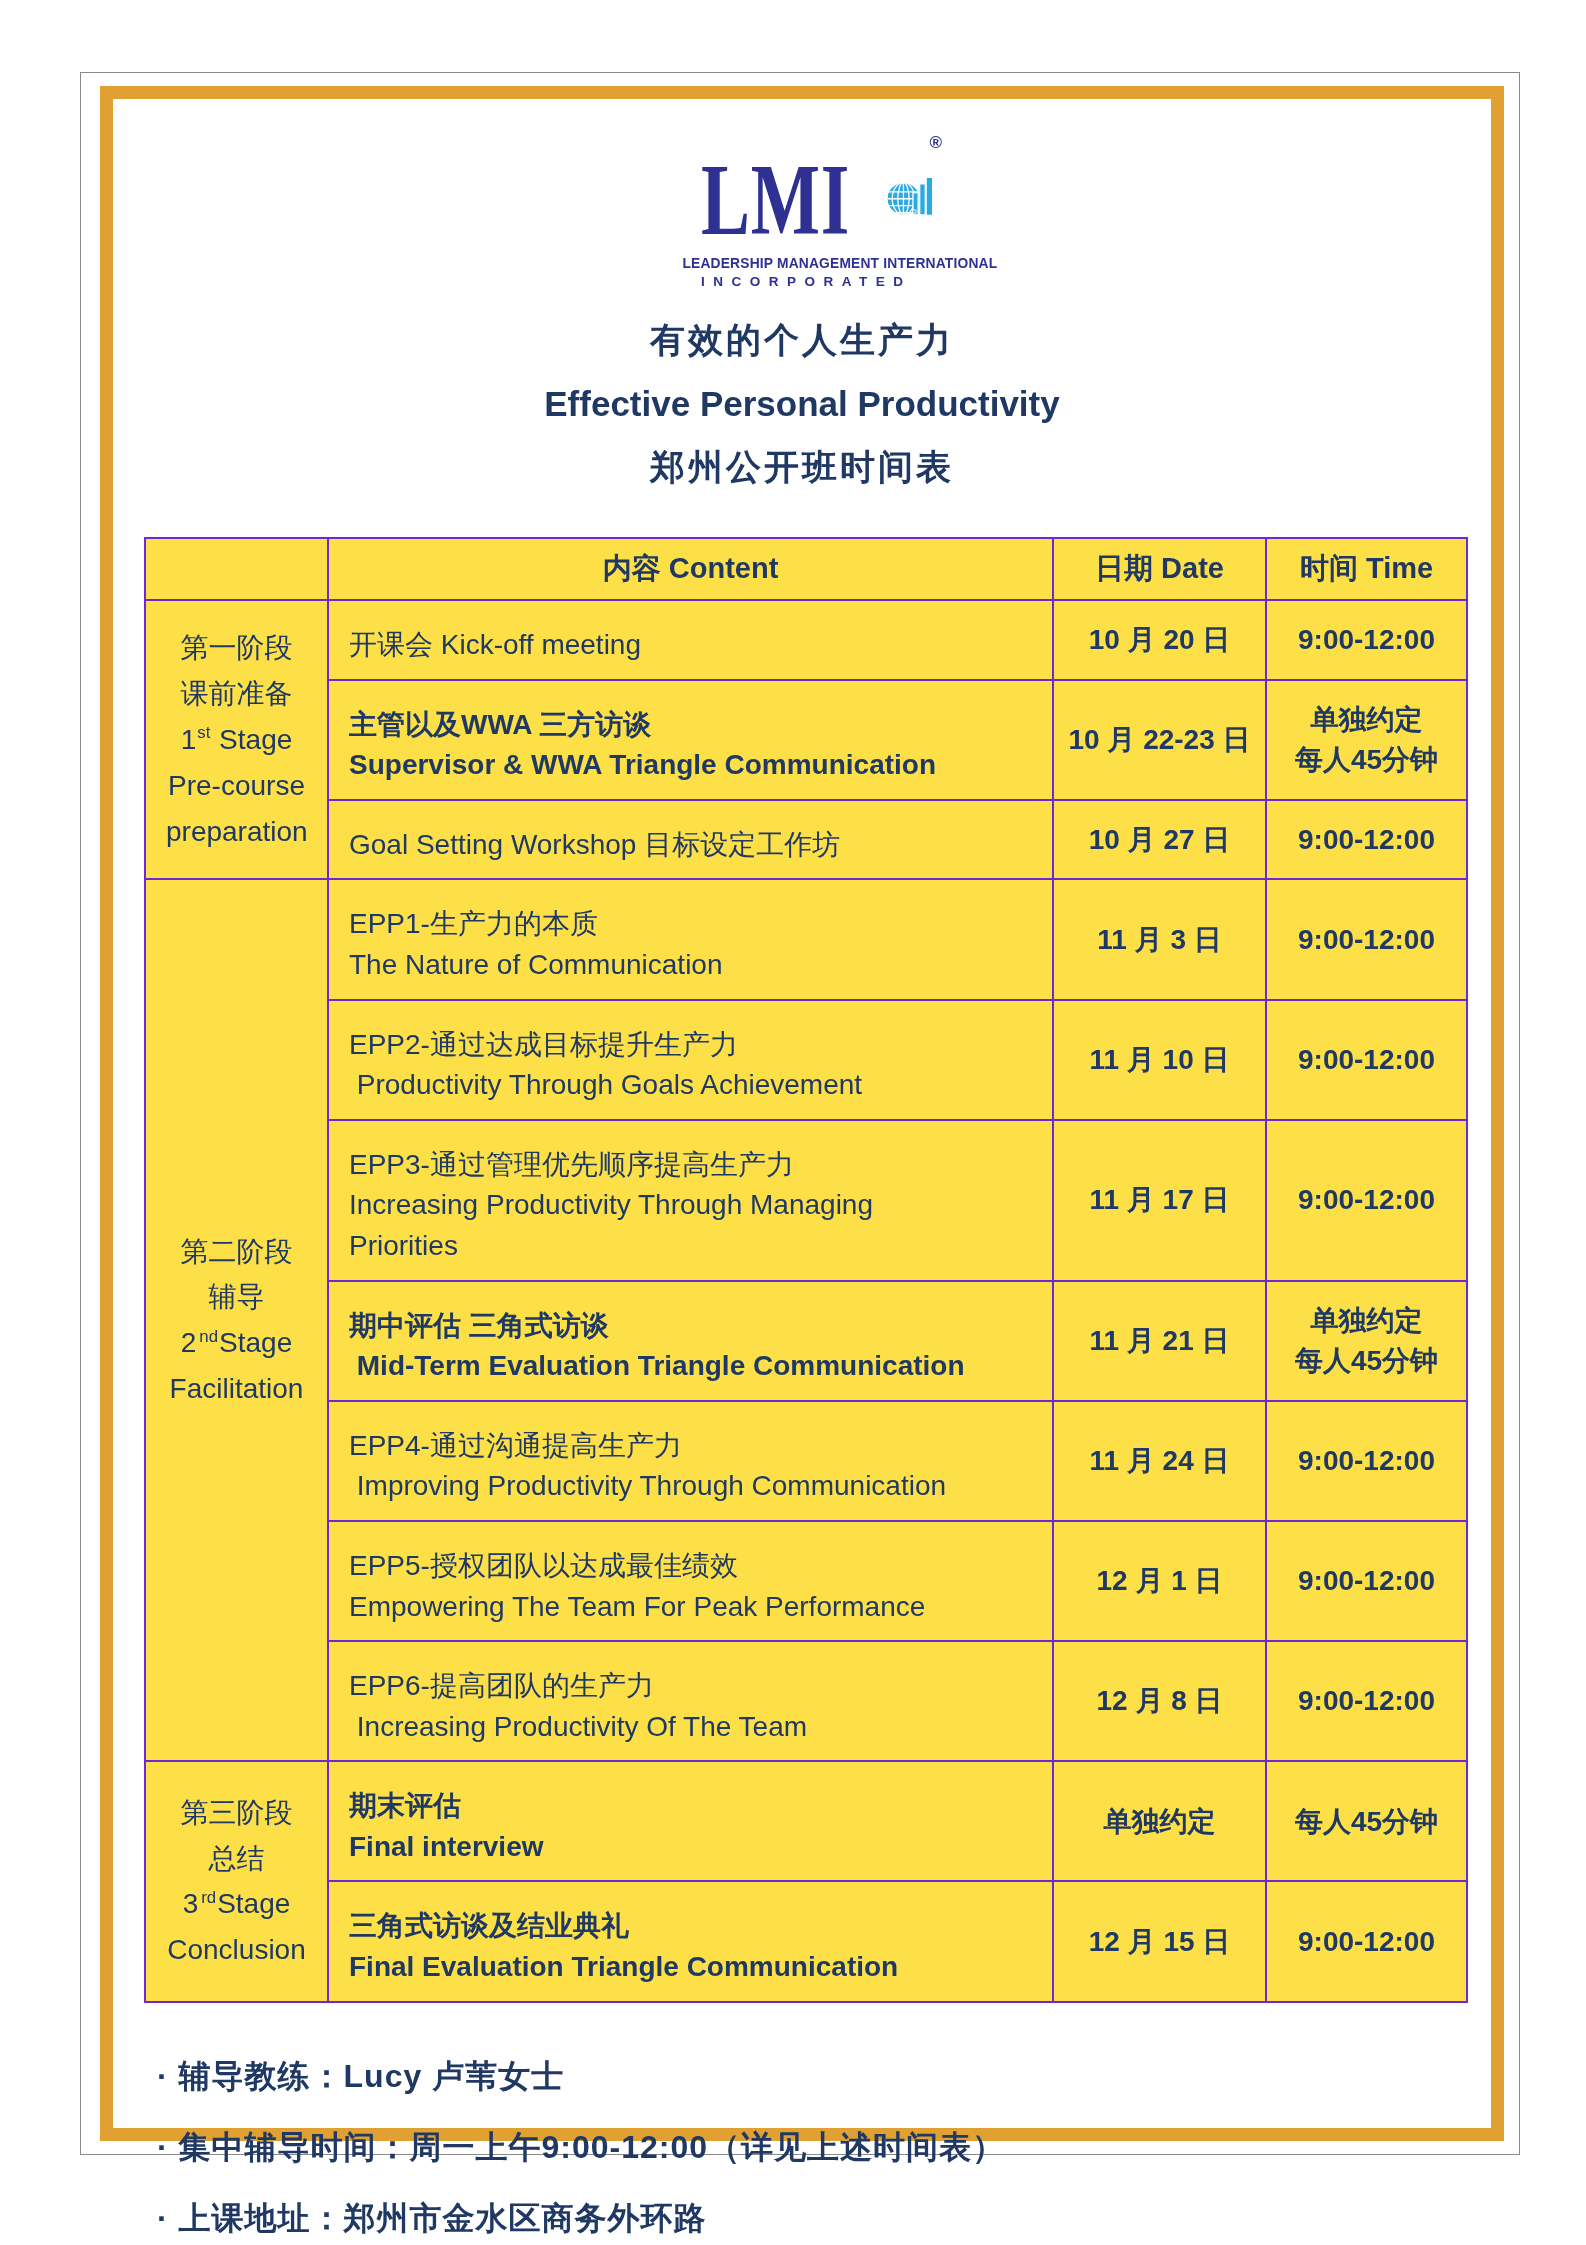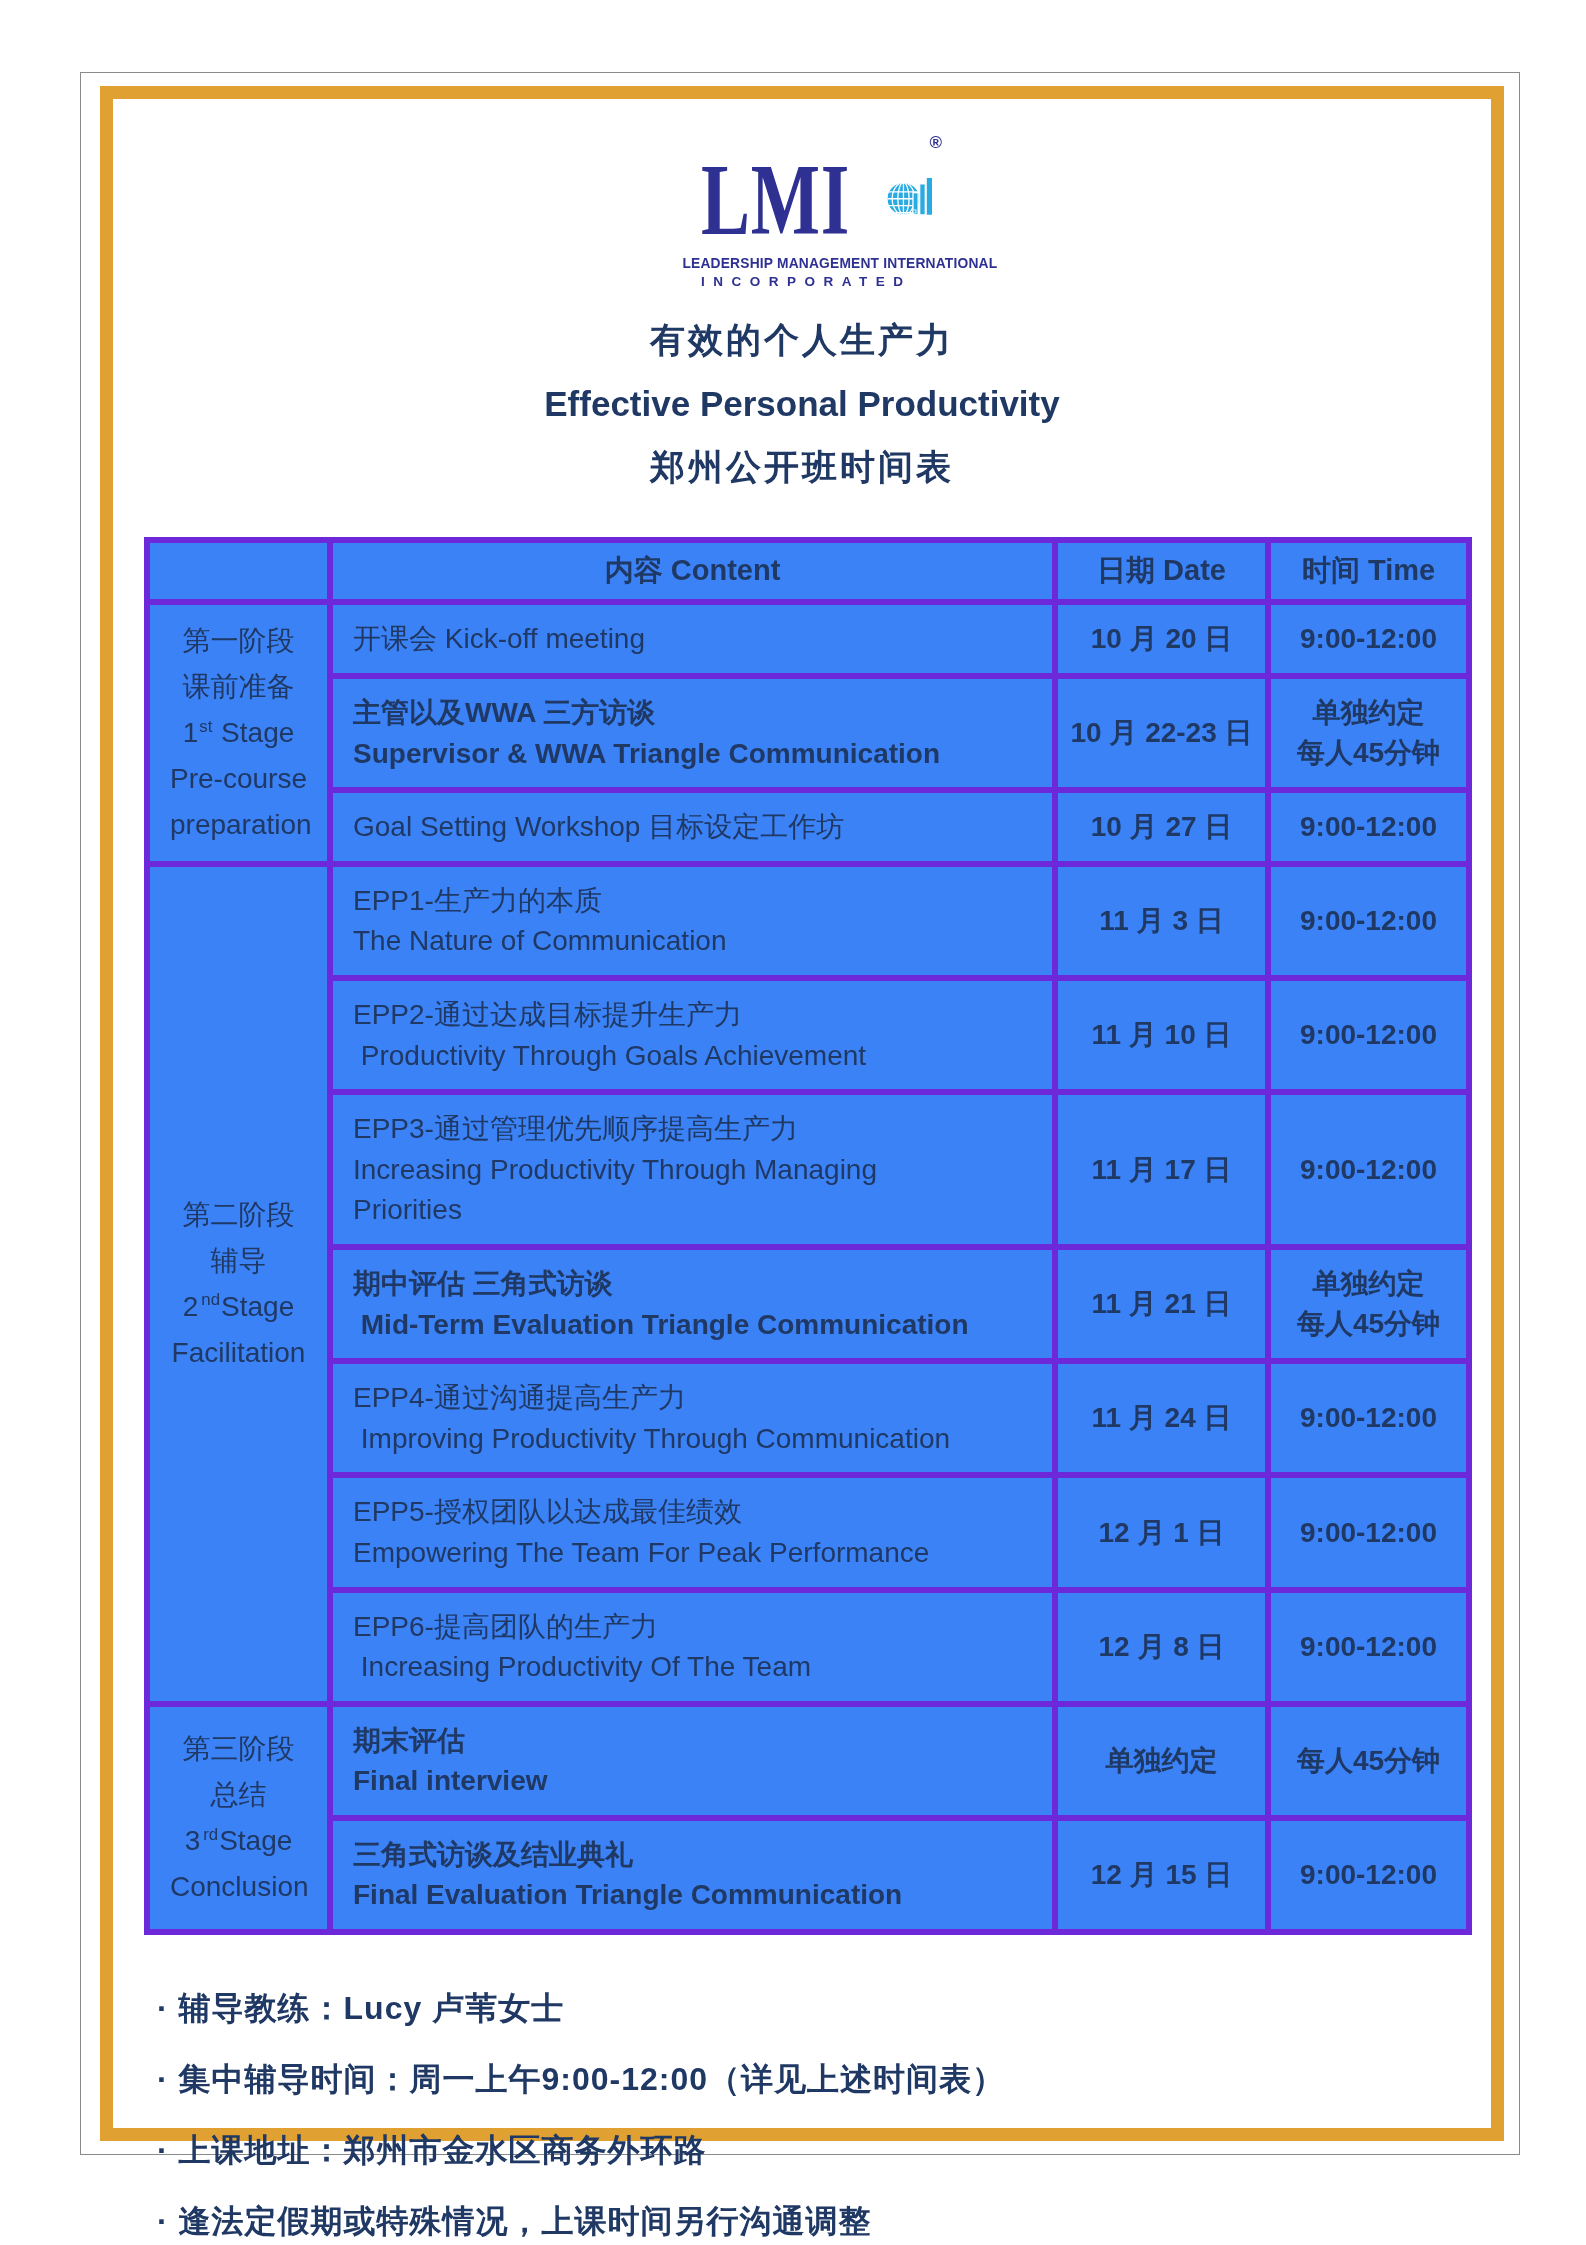--- a/index.html
+++ b/index.html
@@ -19,24 +19,24 @@
   .tagline1 { margin-top:5px; font-size:15px; font-weight:700; white-space:nowrap; transform:scaleX(0.92); letter-spacing:0.2px; }
   .tagline2 { margin-top:3px; font-size:13.5px; font-weight:700; letter-spacing:8.5px; text-indent:8.5px; white-space:nowrap; }
 
   
   .titles { margin-top:28px; text-align:center; color:#1f3864; font-weight:600; }
   .titles .t { font-size:35px; margin-top:20px; }
   .t-zh { letter-spacing:3px; }
 
   
   table.schedule { border-collapse:collapse; table-layout:fixed; width:1322px; margin:46px 0 0 31px; color:#1f3864; }
-  .schedule th, .schedule td { border:6px solid #6d28d9; background:#3b82f6; }
+  .schedule th, .schedule td { border:2px solid #6d28d9; background:#fde047; }
   .schedule th { font-size:29px; font-weight:700; height:62px; text-align:center; }
   .schedule td { font-size:28px; vertical-align:middle; }
-  .schedule td.content { text-align:left; padding:14px 16px 13px 20px; white-space:pre-wrap; line-height:1.45; font-weight:500; }
+  .schedule td.content { text-align:left; padding:24px 16px 13px 20px; white-space:pre-wrap; line-height:1.45; font-weight:500; }
   .schedule td.date, .schedule td.time { text-align:center; font-weight:600; white-space:pre-wrap; line-height:1.42; padding:10px 4px; }
   .schedule td.stage { text-align:center; font-size:28px; line-height:1.64; font-weight:500; padding:10px 20px; }
   .schedule tr.bold .content, .schedule tr.bold .date, .schedule tr.bold .time { font-weight:700; }
   .rh-s { height:74px; } .rh-r2 { height:112px; } .rh-r3 { height:72px; } .rh-m { height:106px; } .rh-l { height:136px; }
   sup { font-size:60%; vertical-align:super; line-height:0; margin:0 1px 0 3px; }
   .sup-first { margin-left:1px; }
 
   
   .notes { margin:52px 0 0 44px; list-style:none; color:#1f3864; font-weight:700; font-size:32px; }
   .notes li { margin-bottom:27px; letter-spacing:1px; }

